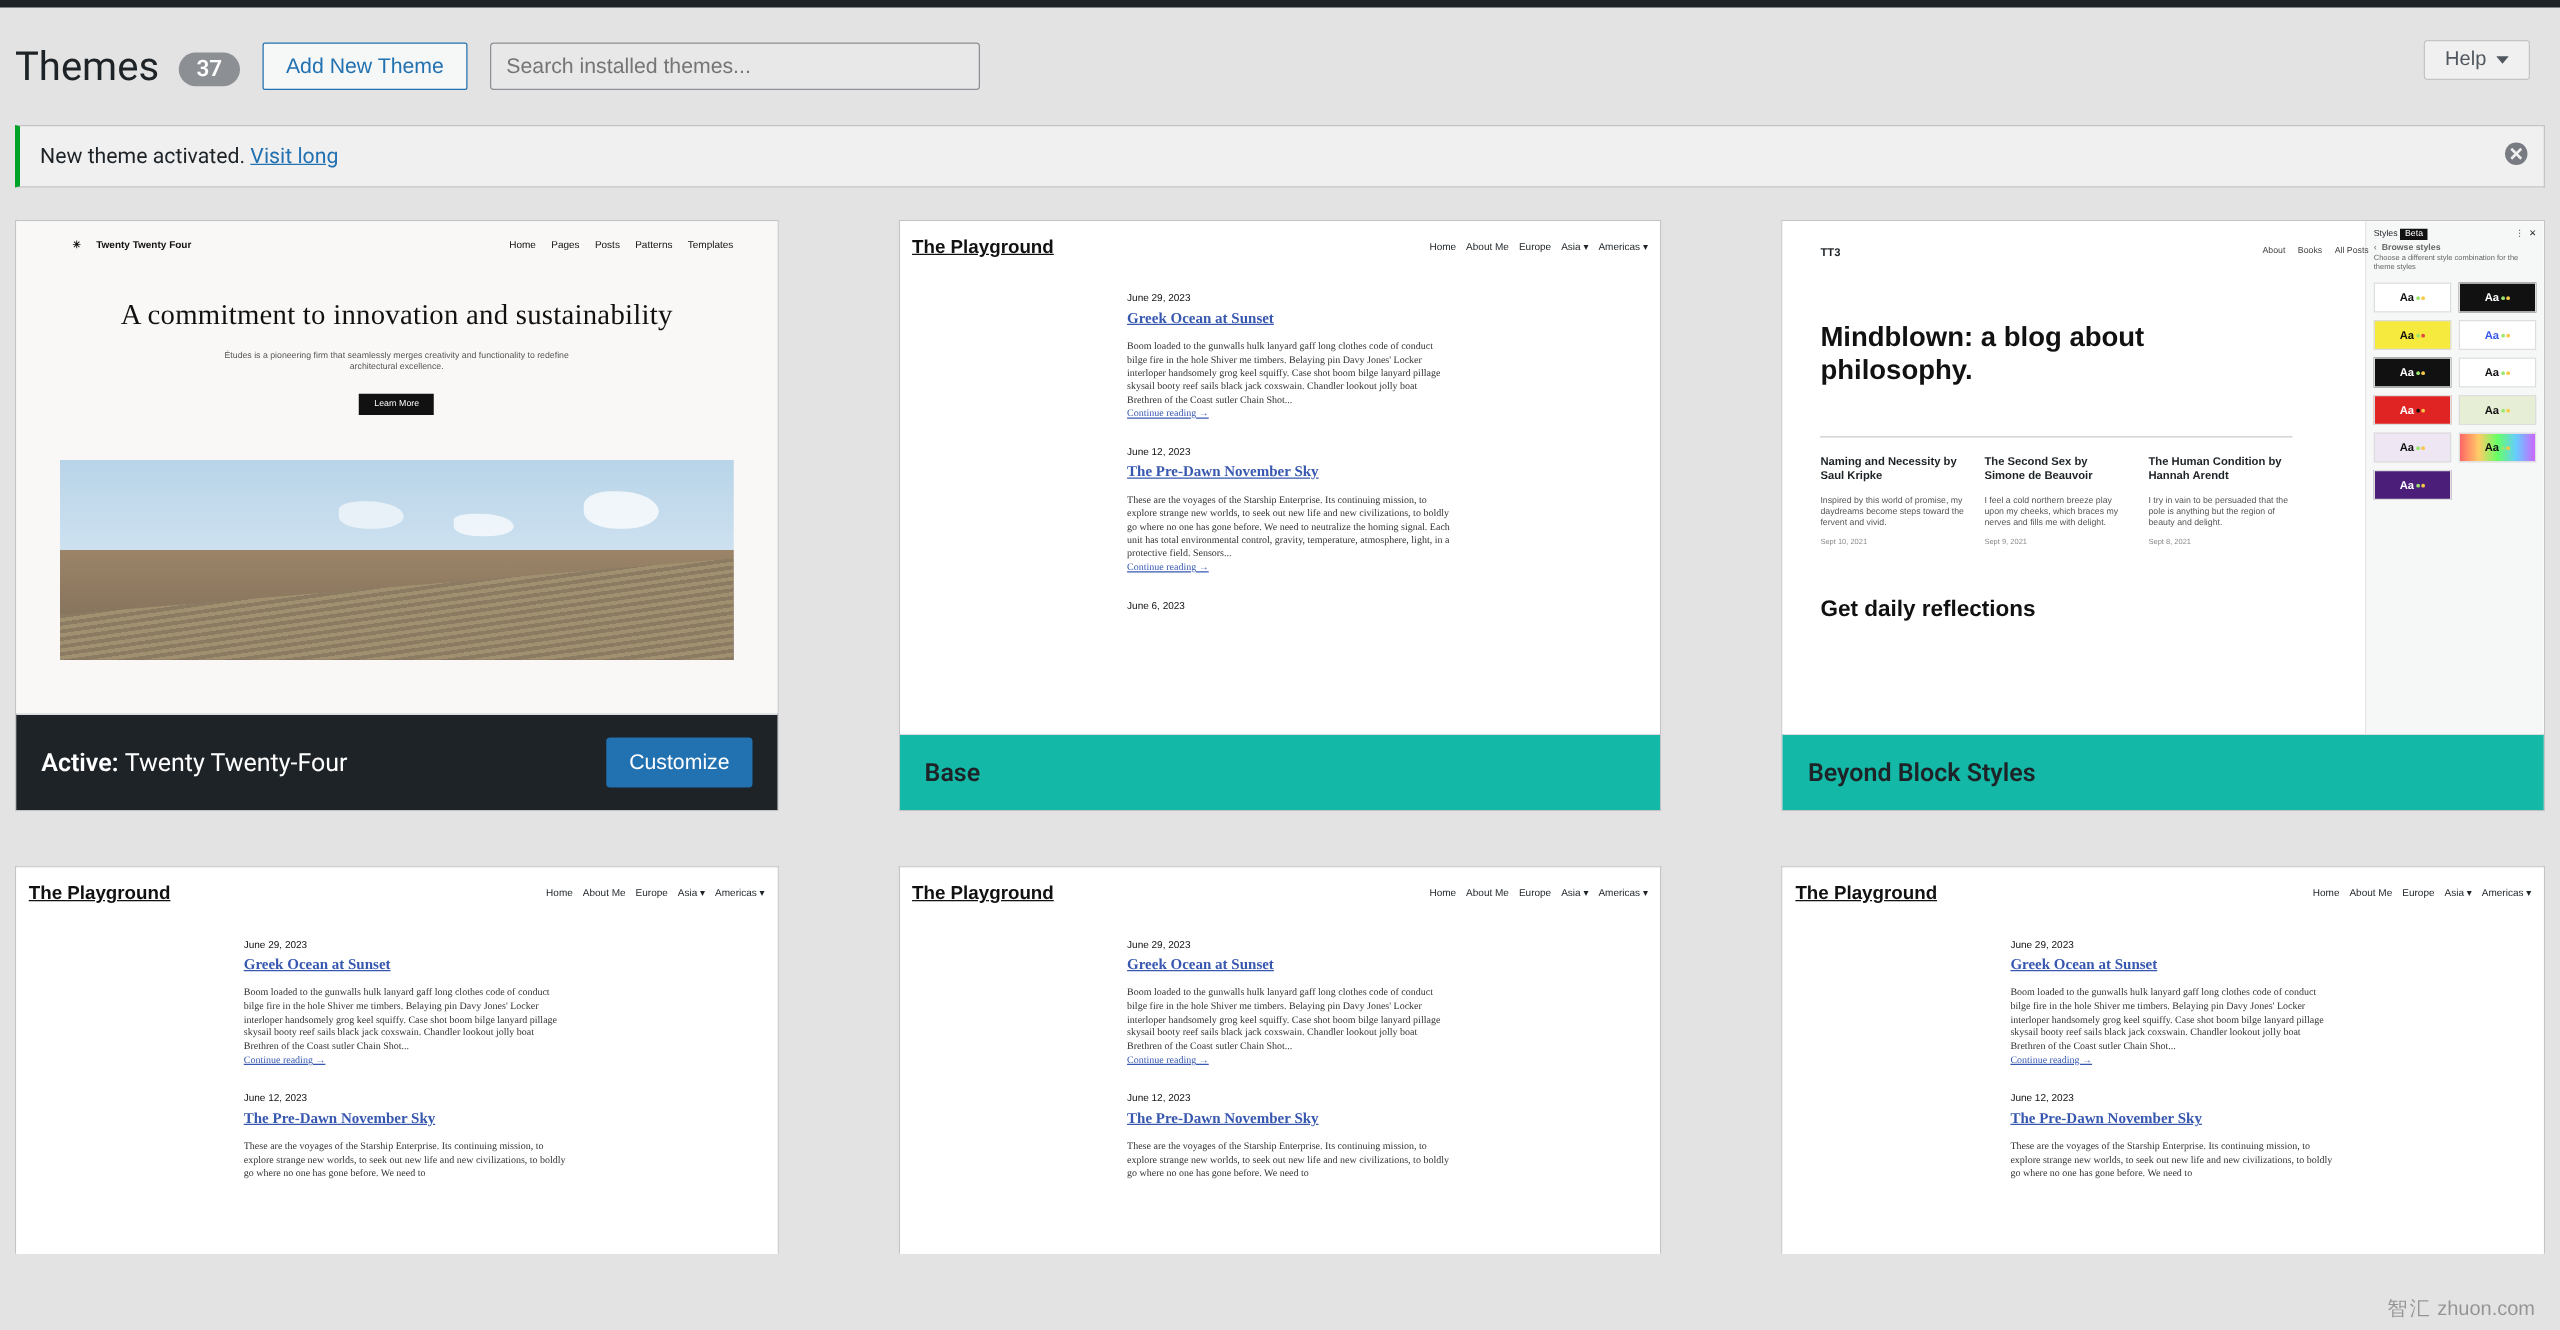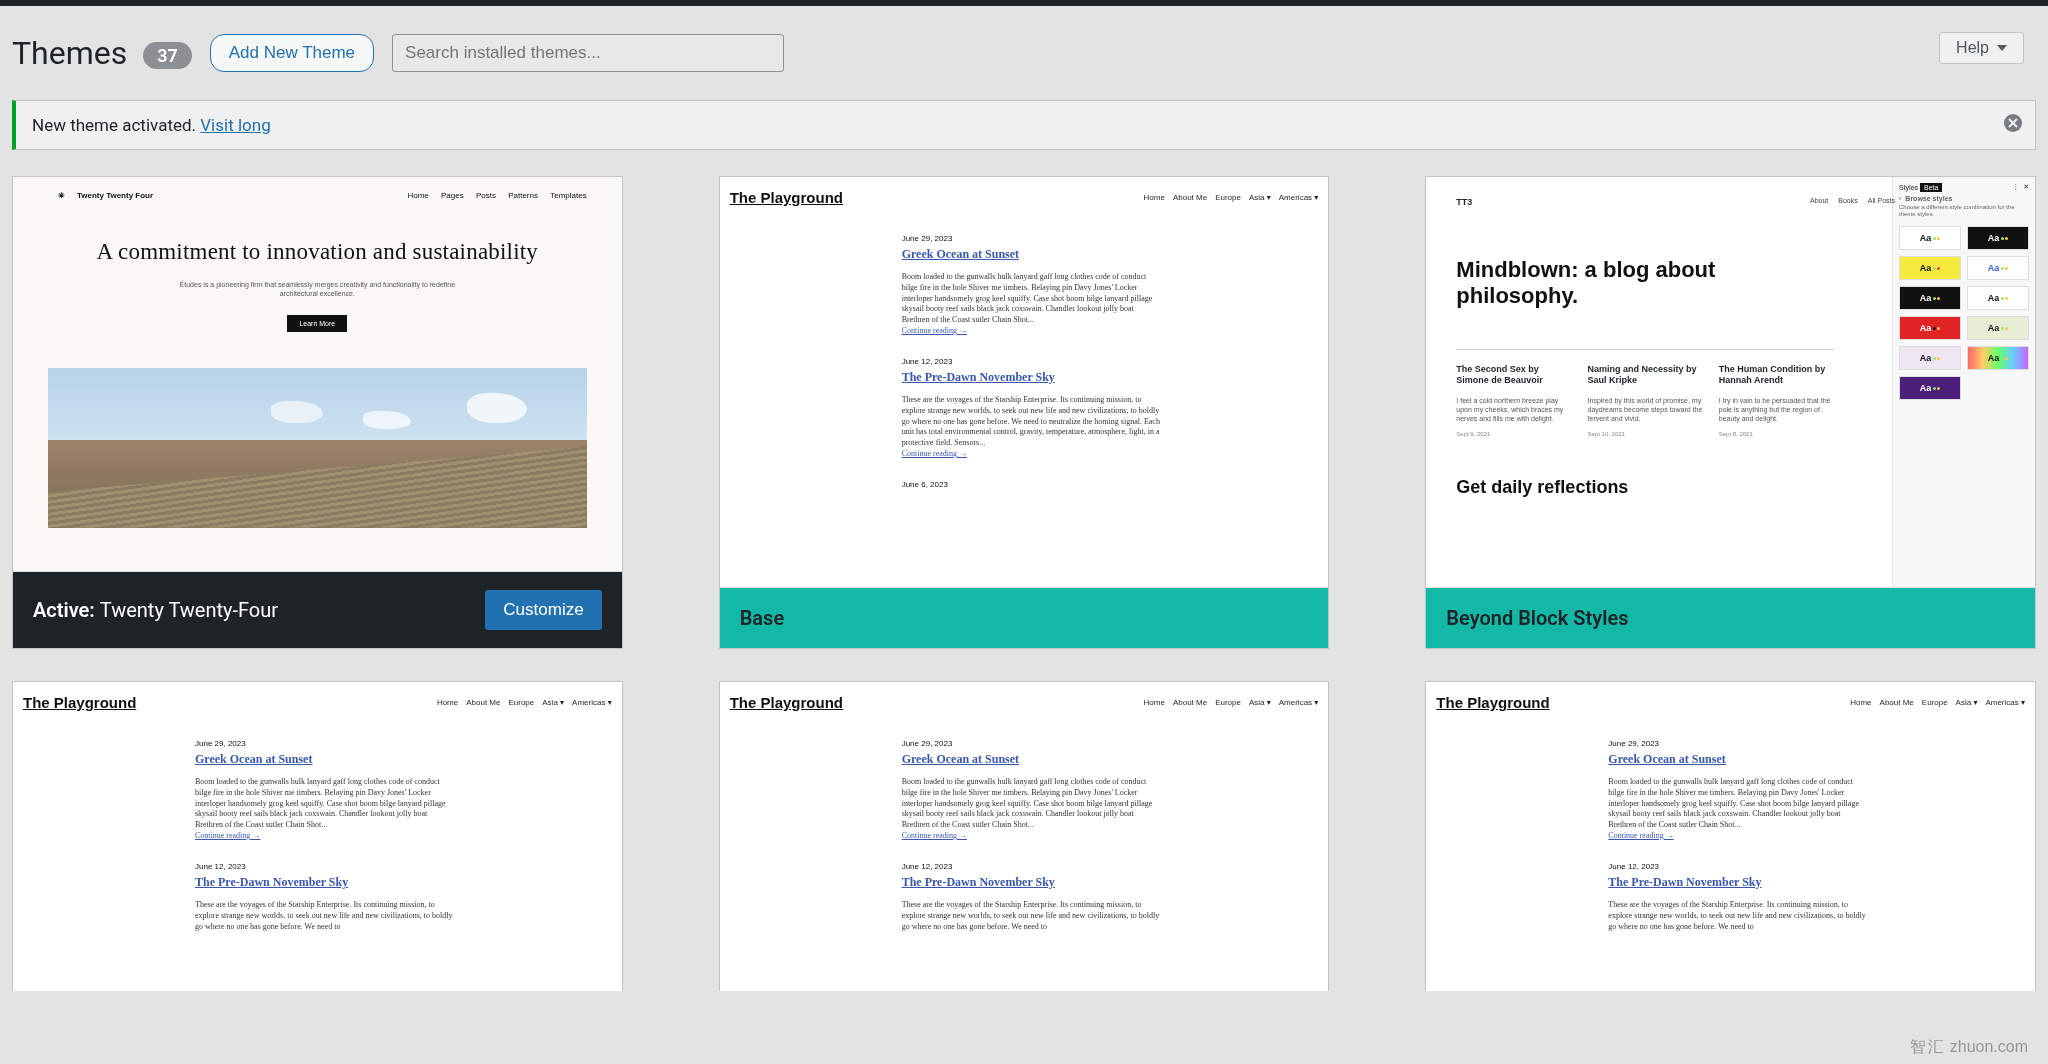--- a/index.html
+++ b/index.html
@@ -1,28 +1,28 @@
 <!DOCTYPE html>
 <html><head>
 <meta charset="utf-8">
 <style>
   html,body{margin:0;padding:0;background:#e3e3e3;font-family:-apple-system,BlinkMacSystemFont,"Segoe UI",Roboto,Arial,sans-serif;color:#1d2327;width:2048px;height:1064px;overflow:hidden;}
   .topbar{height:6px;background:#1d2327;}
   .wrap{padding:0 12px;}
   .header{display:flex;align-items:center;gap:18px;padding:28px 0 28px 0;}
   .title{font-size:32px;font-weight:400;margin:0;}
   .count{display:inline-flex;align-items:center;justify-content:center;background:#8c8f94;color:#fff;border-radius:14px;padding:3px 14px;font-size:18px;font-weight:600;margin-left:8px;vertical-align:middle;}
-  .add-btn{border:1px solid #2271b1;color:#2271b1;background:#f6f7f7;padding:8px 18px;font-size:17px;border-radius:14px;cursor:pointer;}
+  .add-btn{border:1px solid #2271b1;color:#2271b1;background:#f6f7f7;padding:8px 18px;font-size:17px;border-radius:2px;cursor:pointer;}
   .search{width:392px;padding:8px 12px;font-size:17px;border:1px solid #8c8f94;border-radius:3px;background:#e8e8e8;}
   .help-btn{position:absolute;right:24px;top:32px;border:1px solid #c3c4c7;background:#f0f0f1;color:#50575e;padding:6px 16px;font-size:16px;border-radius:3px;display:flex;align-items:center;gap:8px;}
   .help-btn svg{width:10px;height:10px;fill:#50575e;}
   .notice{position:relative;border:1px solid #c3c4c7;border-left:4px solid #00a32a;background:#f0f0f1;margin:0 0 26px 0;padding:14px 16px;font-size:17px;}
   .notice a{color:#2271b1;text-decoration:underline;}
   .notice .dismiss{position:absolute;right:12px;top:12px;width:20px;height:20px;color:#787c82;}
-  .grid{display:grid;grid-template-columns:repeat(3,1fr);gap:96px;padding:0 0 32px 0;}
+  .grid{display:grid;grid-template-columns:repeat(3,1fr);gap:96px;padding:0 0 44px 0;}
   .theme{border:1px solid #c3c4c7;background:#fff;position:relative;display:flex;flex-direction:column;height:473px;box-sizing:border-box;}
   .screenshot-base{flex:1;background:#fff;position:relative;overflow:hidden;}
   .theme-footer{background:#14b8a6;border-top:1px solid #dcdcde;padding:18px 20px;font-size:20px;font-weight:600;color:#1d2327;}
   
   .theme.active .theme-footer{background:#1d2327;color:#fff;display:flex;align-items:center;justify-content:space-between;}
   .theme.active .theme-footer .label{font-weight:600;}
   .theme.active .theme-footer .name{font-weight:400;}
   .customize-btn{background:#2271b1;color:#fff;border:none;padding:10px 18px;font-size:17px;border-radius:3px;}
   
   .tt4{padding:14px 35px;font-family:Georgia,serif;color:#111;background:#f9f8f6;height:100%;box-sizing:border-box;display:flex;flex-direction:column;}
@@ -171,28 +171,28 @@
 
     <div class="theme">
       <div class="screenshot-base">
         <div class="bb">
           <div class="bb-main">
             <div class="bb-logo">TT3</div>
             <div class="bb-topnav"><span>About</span><span>Books</span><span>All Posts</span></div>
             <div class="bb-hero">Mindblown: a blog about philosophy.</div>
             <div class="bb-cols">
               <div class="bb-col">
+                  <b>Naming and Necessity by Saul Kripke</b>
+                  <div class="d">Inspired by this world of promise, my daydreams become steps toward the fervent and vivid.</div>
+                  <div class="dt">Sept 10, 2021</div>
+                </div>
+              <div class="bb-col">
                   <b>The Second Sex by Simone de Beauvoir</b>
                   <div class="d">I feel a cold northern breeze play upon my cheeks, which braces my nerves and fills me with delight.</div>
                   <div class="dt">Sept 9, 2021</div>
-                </div>
-              <div class="bb-col">
-                  <b>Naming and Necessity by Saul Kripke</b>
-                  <div class="d">Inspired by this world of promise, my daydreams become steps toward the fervent and vivid.</div>
-                  <div class="dt">Sept 10, 2021</div>
                 </div>
               <div class="bb-col">
                   <b>The Human Condition by Hannah Arendt</b>
                   <div class="d">I try in vain to be persuaded that the pole is anything but the region of beauty and delight.</div>
                   <div class="dt">Sept 8, 2021</div>
                 </div>
             </div>
             <div class="bb-cta">Get daily reflections</div>
           </div>
           <div class="bb-side">

